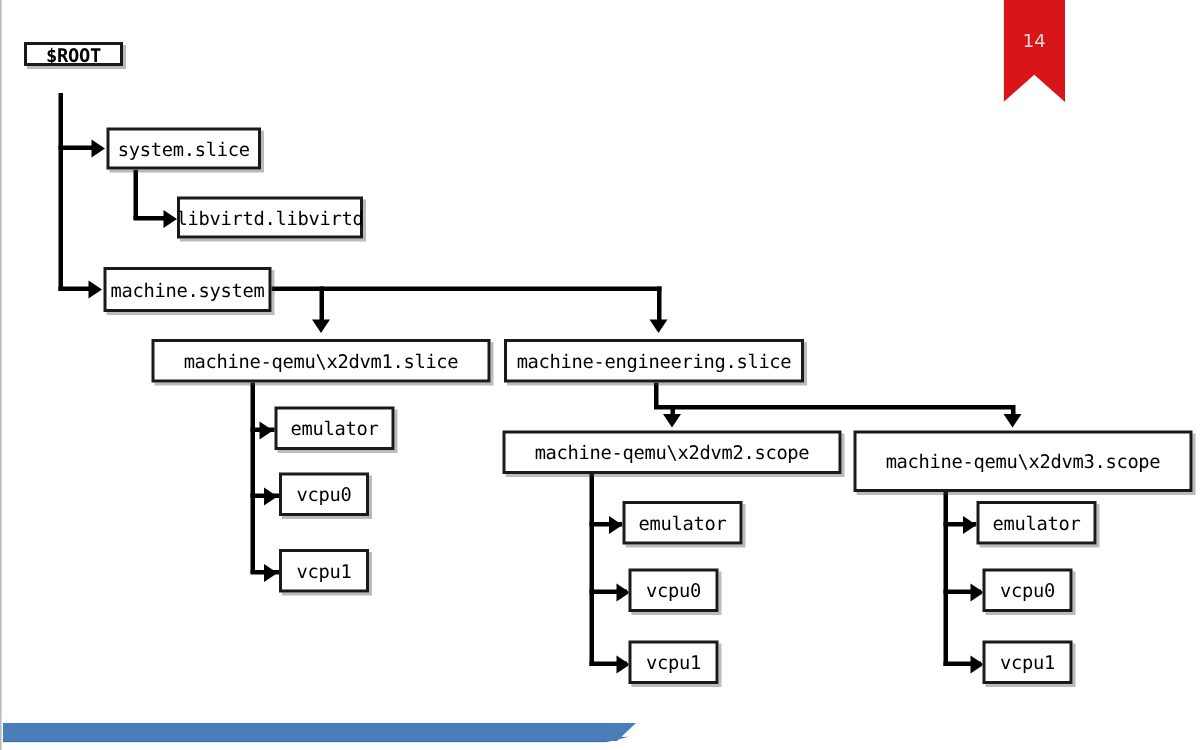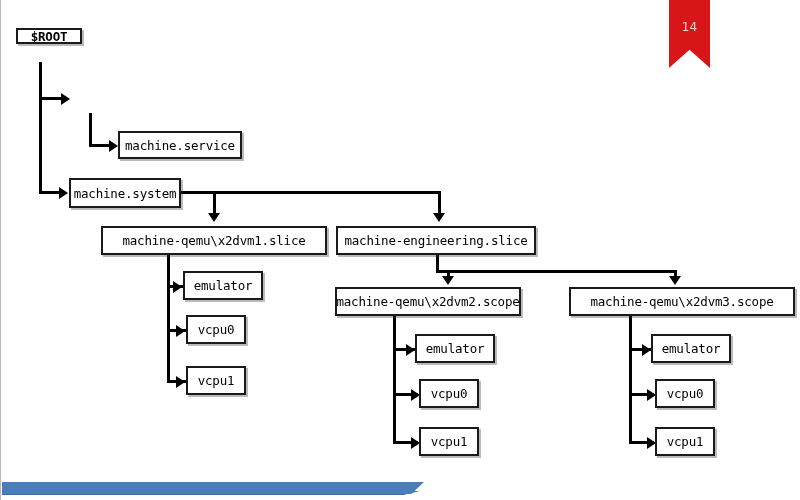--- a/index.html
+++ b/index.html
@@ -164,44 +164,45 @@
   <div class="edge-v" style="left:628px; top:315px; height:129px;"></div>
   <div class="edge-h" style="left:628px; top:348px; width:22px;"></div>
   <div class="arrow-r" style="left:641px; top:344px;"></div>
   <div class="edge-h" style="left:628px; top:393px; width:25px;"></div>
   <div class="arrow-r" style="left:646px; top:389px;"></div>
   <div class="edge-h" style="left:628px; top:441px; width:25px;"></div>
   <div class="arrow-r" style="left:646px; top:437px;"></div>
 
   <div class="node" style="left:15px; top:28px; width:66px; height:16px; font-weight:bold;">$ROOT</div>
 
-
-  <div class="node" style="left:117px; top:131px; width:124px; height:28px;">machine.service</div>
+  <div class="node" style="left:70px; top:85px; width:103px; height:28px;">system.slice</div>
+
+  <div class="node" style="left:117px; top:131px; width:124px; height:28px;">libvirtd.libvirtd</div>
 
   <div class="node" style="left:68px; top:178px; width:112px; height:30px;">machine.system</div>
 
   <div class="node" style="left:100px; top:226px; width:226px; height:29px;">machine-qemu\x2dvm1.slice</div>
 
   <div class="node" style="left:182px; top:271px; width:80px; height:29px;">emulator</div>
 
   <div class="node" style="left:185px; top:315px; width:60px; height:29px;">vcpu0</div>
 
   <div class="node" style="left:185px; top:366px; width:60px; height:29px;">vcpu1</div>
 
   <div class="node" style="left:335px; top:226px; width:200px; height:29px;">machine-engineering.slice</div>
 
-  <div class="node" style="left:334px; top:287px; width:186px; height:29px;text-align:right;">machine-qemu\x2dvm2.scope</div>
+  <div class="node" style="left:334px; top:287px; width:226px; height:29px;text-align:right;">machine-qemu\x2dvm2.scope</div>
 
   <div class="node" style="left:414px; top:334px; width:80px; height:29px;">emulator</div>
 
   <div class="node" style="left:418px; top:379px; width:60px; height:29px;">vcpu0</div>
 
   <div class="node" style="left:418px; top:427px; width:60px; height:29px;">vcpu1</div>
 
-  <div class="node" style="left:568px; top:287px; width:226px; height:29px;">machine-qemu\x2dvm3.scope</div>
+  <div class="node" style="left:568px; top:287px; width:226px; height:41px;">machine-qemu\x2dvm3.scope</div>
 
   <div class="node" style="left:650px; top:334px; width:80px; height:29px;">emulator</div>
 
   <div class="node" style="left:654px; top:379px; width:60px; height:29px;">vcpu0</div>
 
   <div class="node" style="left:654px; top:427px; width:60px; height:29px;">vcpu1</div>
 
   <div id="footer-bar-shade"></div>
   <div id="footer-bar"></div>
 

